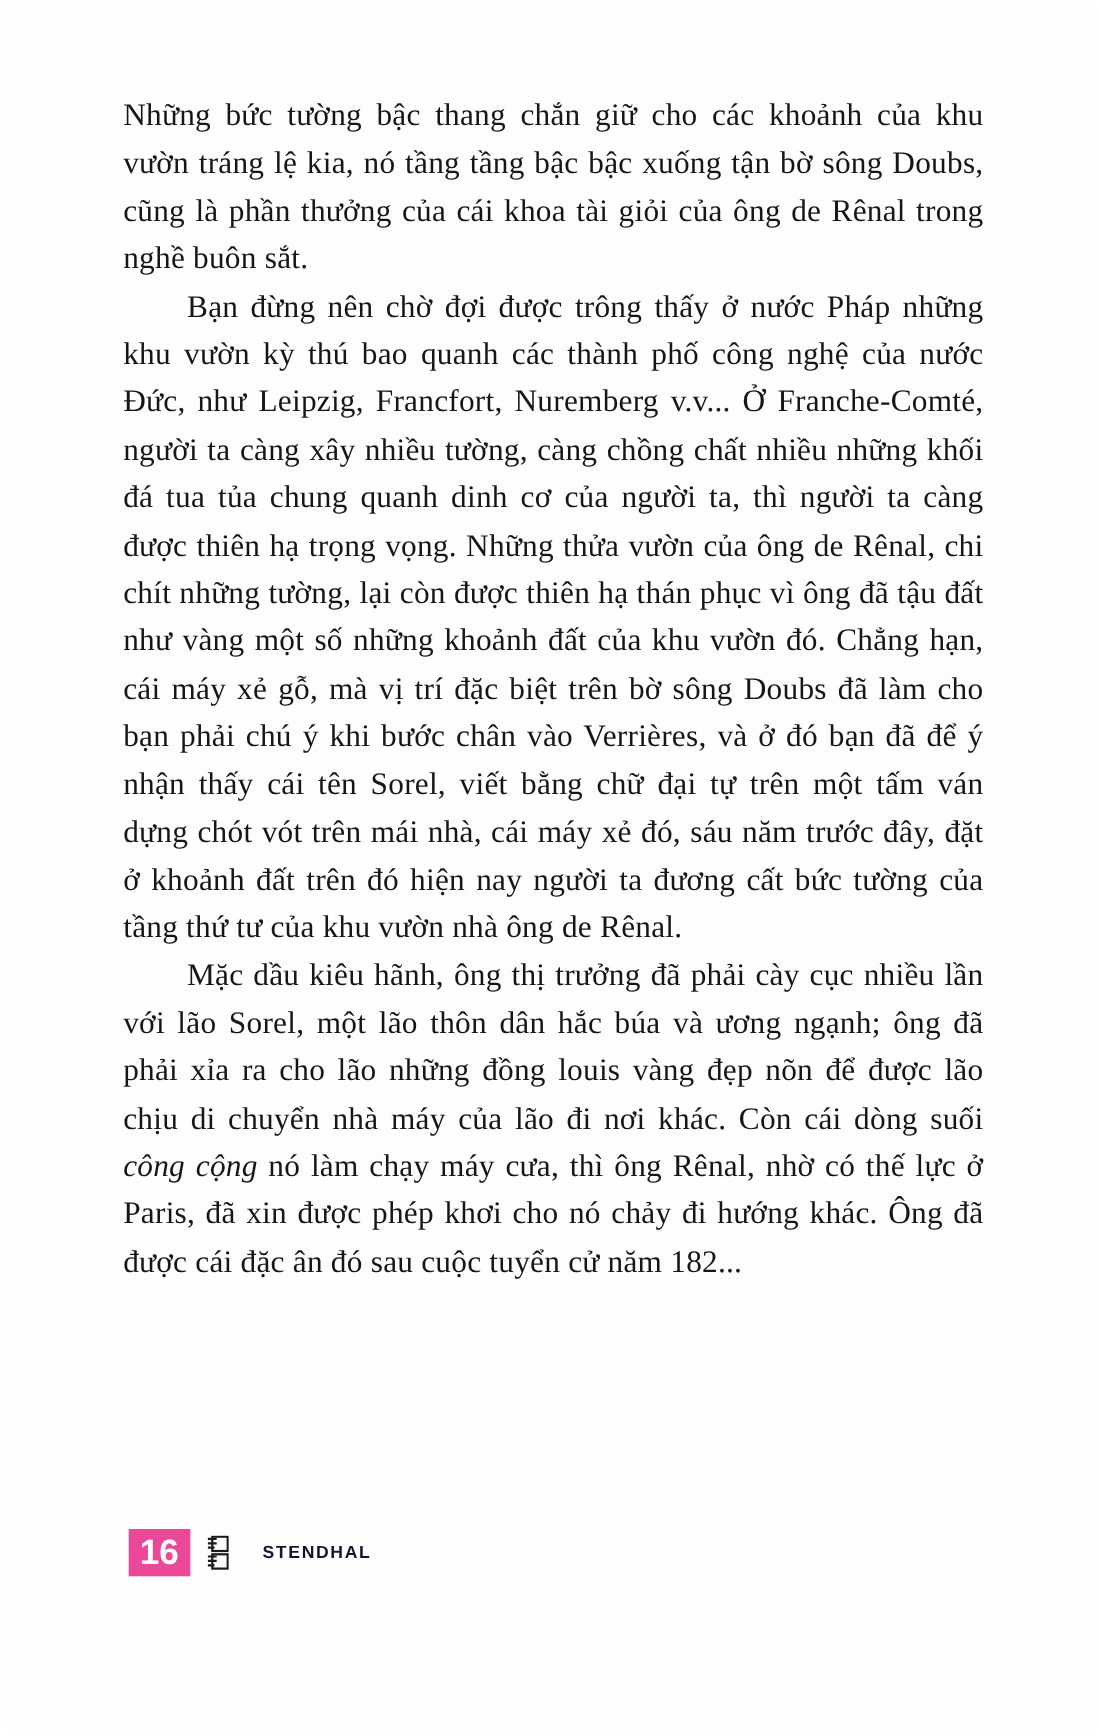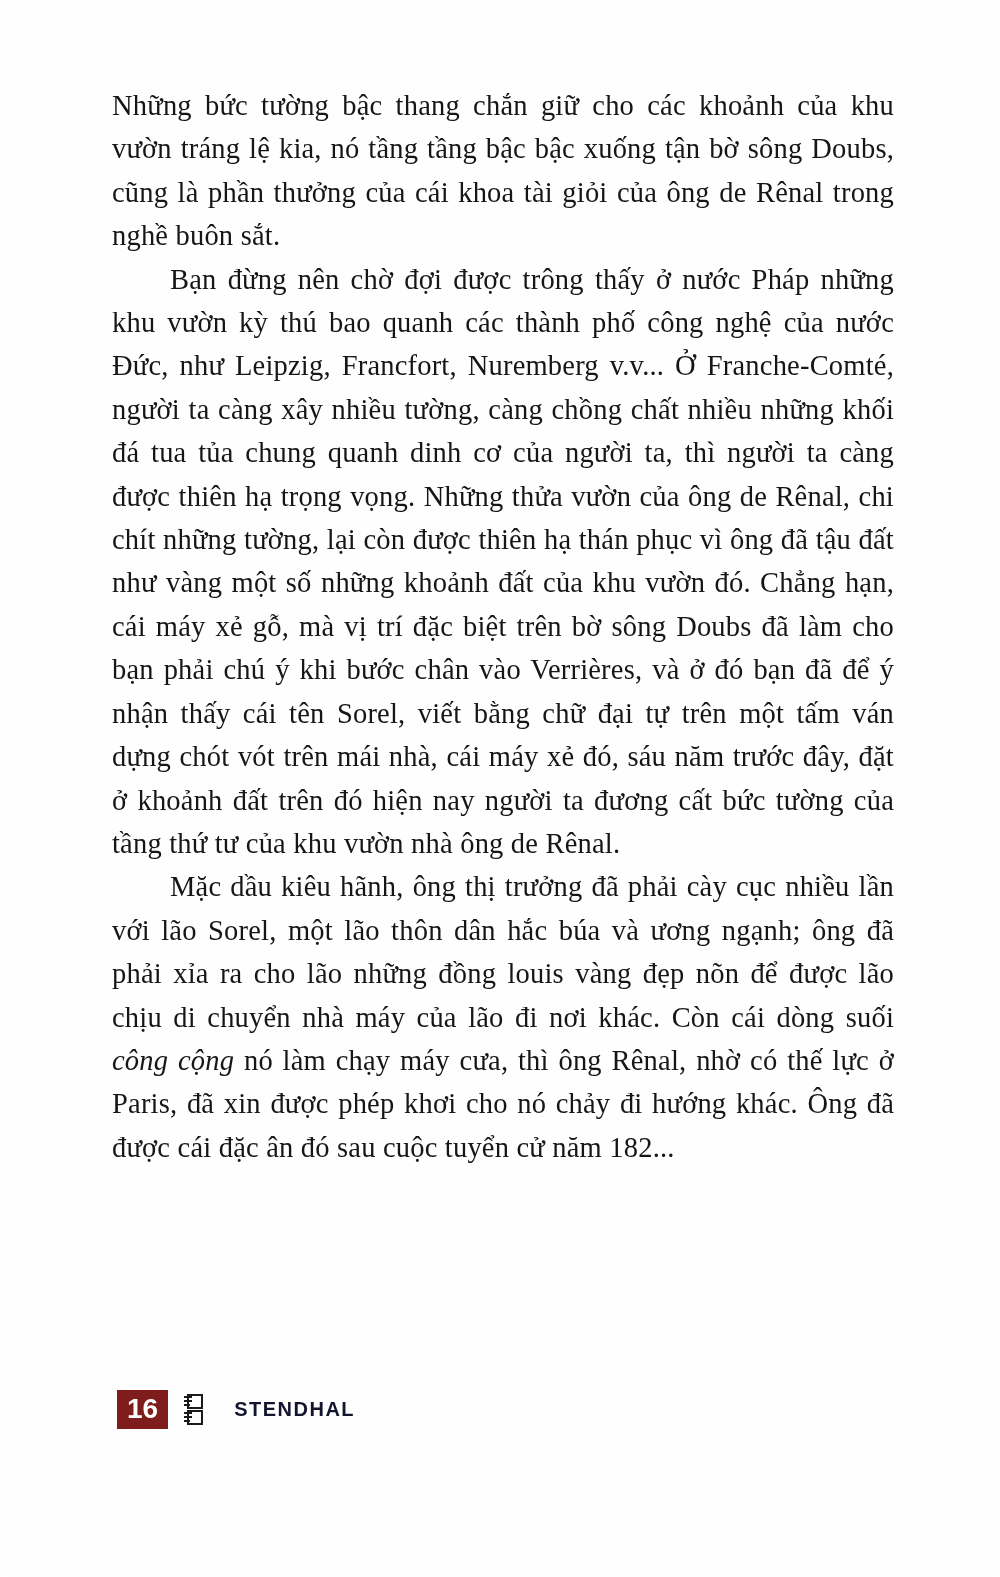--- a/index.html
+++ b/index.html
@@ -41,36 +41,36 @@
   .footer {
     position: absolute;
     left: 117px;
     top: 1390px;
     display: flex;
     align-items: center;
     gap: 13px;
   }
   .page-num {
     display: inline-block;
-    background: #7f1d1d;
+    background: #ec4899;
     color: #ffffff;
     font-family: "Liberation Sans", sans-serif;
     font-weight: bold;
-    font-size: 28px;
+    font-size: 32px;
     line-height: 1;
     padding: 5px 10px 6px 10px;
   }
   .logo {
     display: inline-flex;
     align-items: center;
   }
   .author {
     font-family: "Liberation Sans", sans-serif;
     font-weight: bold;
-    font-size: 20px;
+    font-size: 16px;
     letter-spacing: 1.5px;
     color: #14142e;
     margin-left: 18px;
   }
 </style>
 </head>
 <body>
 
 <div class="page">
 

